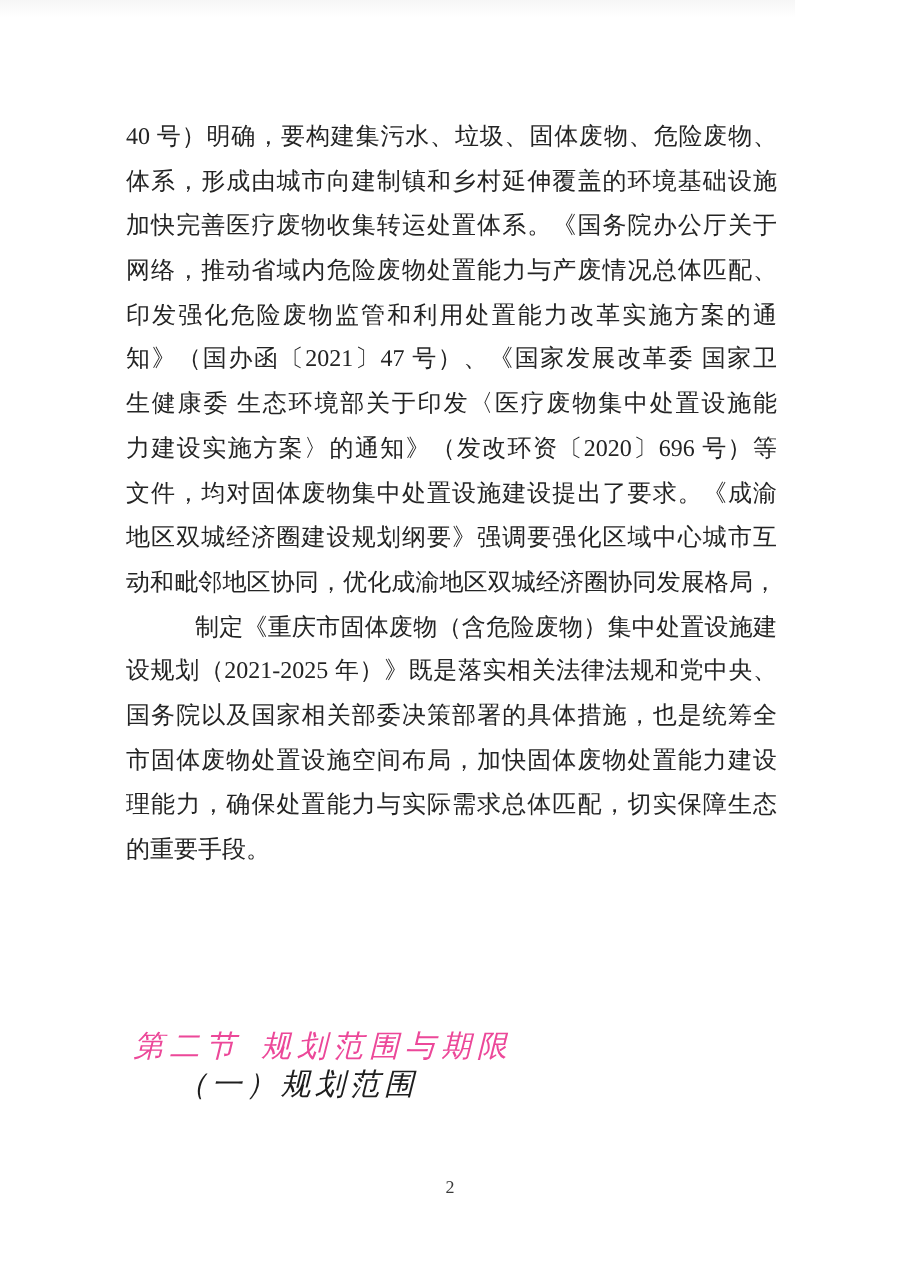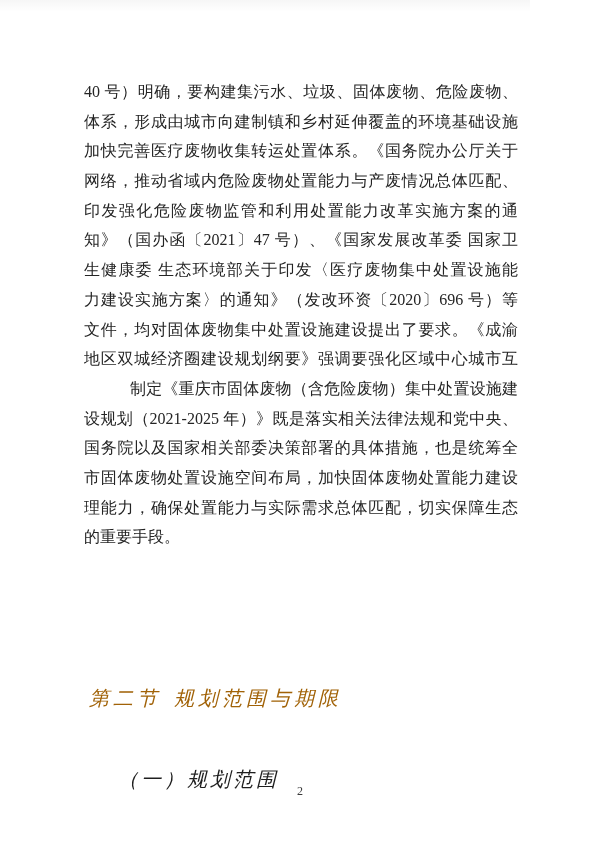--- a/index.html
+++ b/index.html
@@ -48,27 +48,27 @@
     position: absolute;
     left: 89px;
     top: 686px;
     margin: 0;
     font-size: 20px;
     line-height: 24px;
     font-style: italic;
     font-weight: 400;
     letter-spacing: 4px;
     word-spacing: 4px;
-    color: #a16207;
+    color: #ec4899;
     font-family: "Liberation Serif", "DejaVu Serif", serif;
   }
   .sub-heading {
     position: absolute;
     left: 118px;
-    top: 767px;
+    top: 711px;
     margin: 0;
     font-size: 20px;
     line-height: 24px;
     font-style: italic;
     font-weight: 400;
     letter-spacing: 3px;
     color: #1e1e1e;
     font-family: "Liberation Serif", "DejaVu Serif", serif;
   }
   .page-number {
@@ -92,20 +92,21 @@
     <div class="line fill">40 号）明确，要构建集污水、垃圾、固体废物、危险废物、</div>
     <div class="line fill">体系，形成由城市向建制镇和乡村延伸覆盖的环境基础设施</div>
     <div class="line fill">加快完善医疗废物收集转运处置体系。《国务院办公厅关于</div>
     <div class="line fill">网络，推动省域内危险废物处置能力与产废情况总体匹配、</div>
     <div class="line fill">印发强化危险废物监管和利用处置能力改革实施方案的通</div>
     <div class="line fill">知》（国办函〔2021〕47 号）、《国家发展改革委 国家卫</div>
     <div class="line fill">生健康委 生态环境部关于印发〈医疗废物集中处置设施能</div>
     <div class="line fill">力建设实施方案〉的通知》（发改环资〔2020〕696 号）等</div>
     <div class="line fill">文件，均对固体废物集中处置设施建设提出了要求。《成渝</div>
     <div class="line fill">地区双城经济圈建设规划纲要》强调要强化区域中心城市互</div>
+    <div class="line fill">动和毗邻地区协同，优化成渝地区双城经济圈协同发展格局，</div>
     <div class="line fill indent">制定《重庆市固体废物（含危险废物）集中处置设施建</div>
     <div class="line fill">设规划（2021-2025 年）》既是落实相关法律法规和党中央、</div>
     <div class="line fill">国务院以及国家相关部委决策部署的具体措施，也是统筹全</div>
     <div class="line fill">市固体废物处置设施空间布局，加快固体废物处置能力建设</div>
     <div class="line fill">理能力，确保处置能力与实际需求总体匹配，切实保障生态</div>
     <div class="line">的重要手段。</div>
   </div>
 
   <h3 class="section-heading">第二节 规划范围与期限</h3>
   <h4 class="sub-heading">（一）规划范围</h4>

